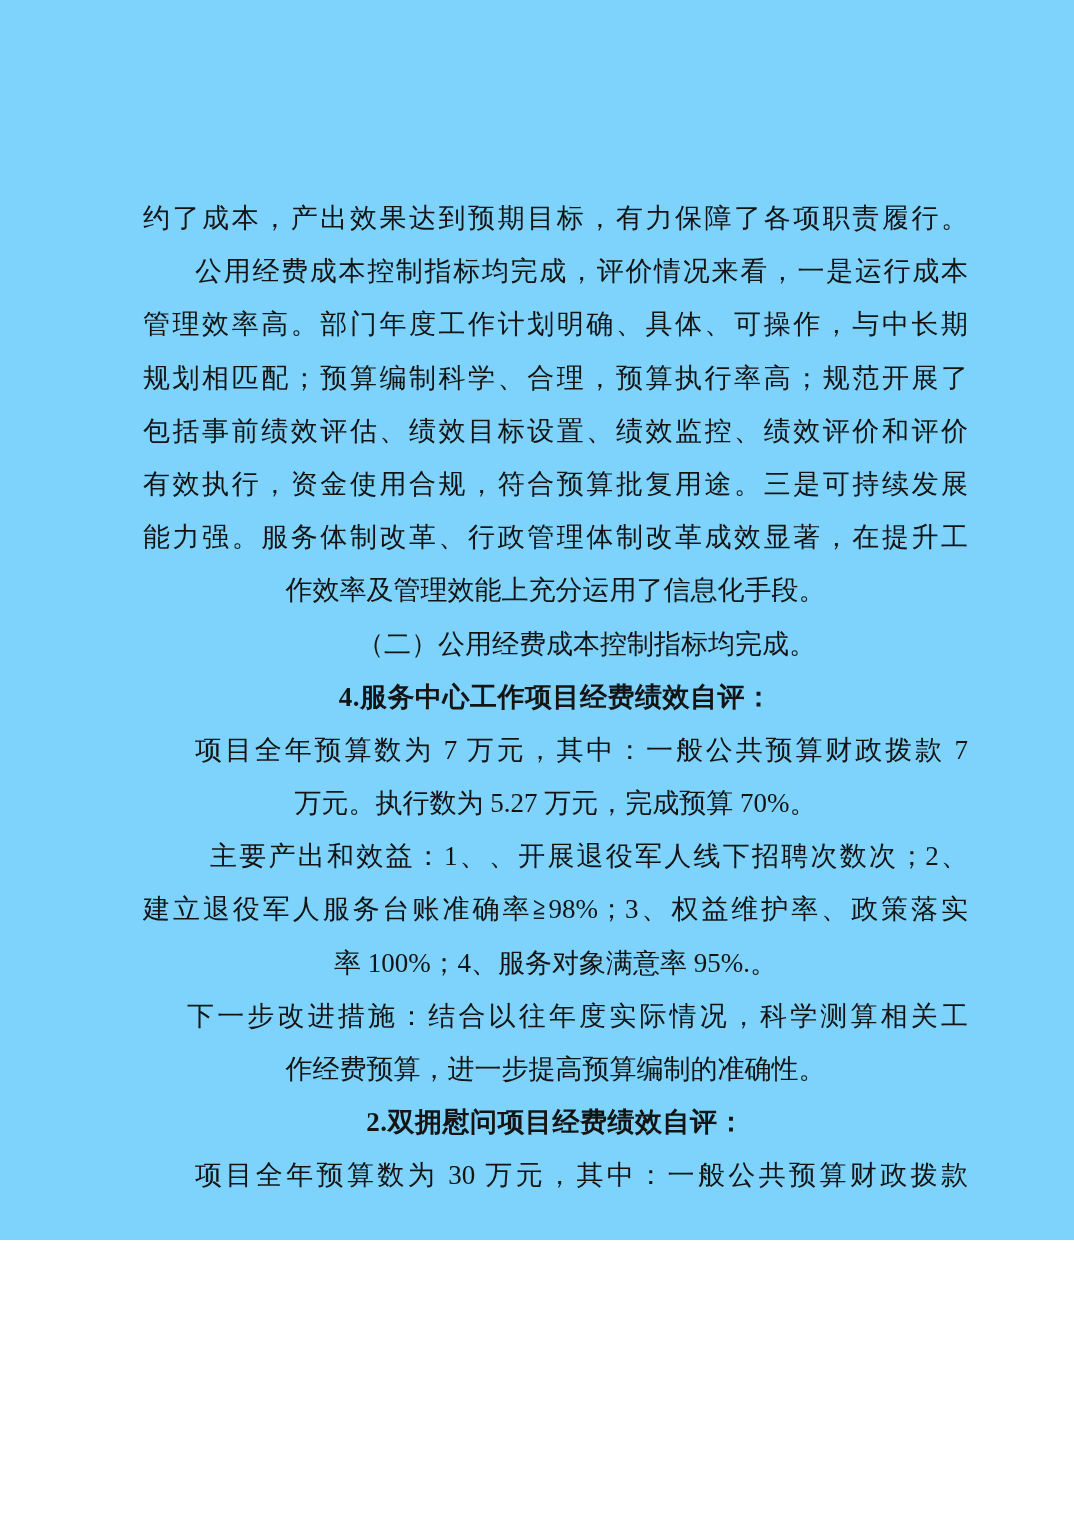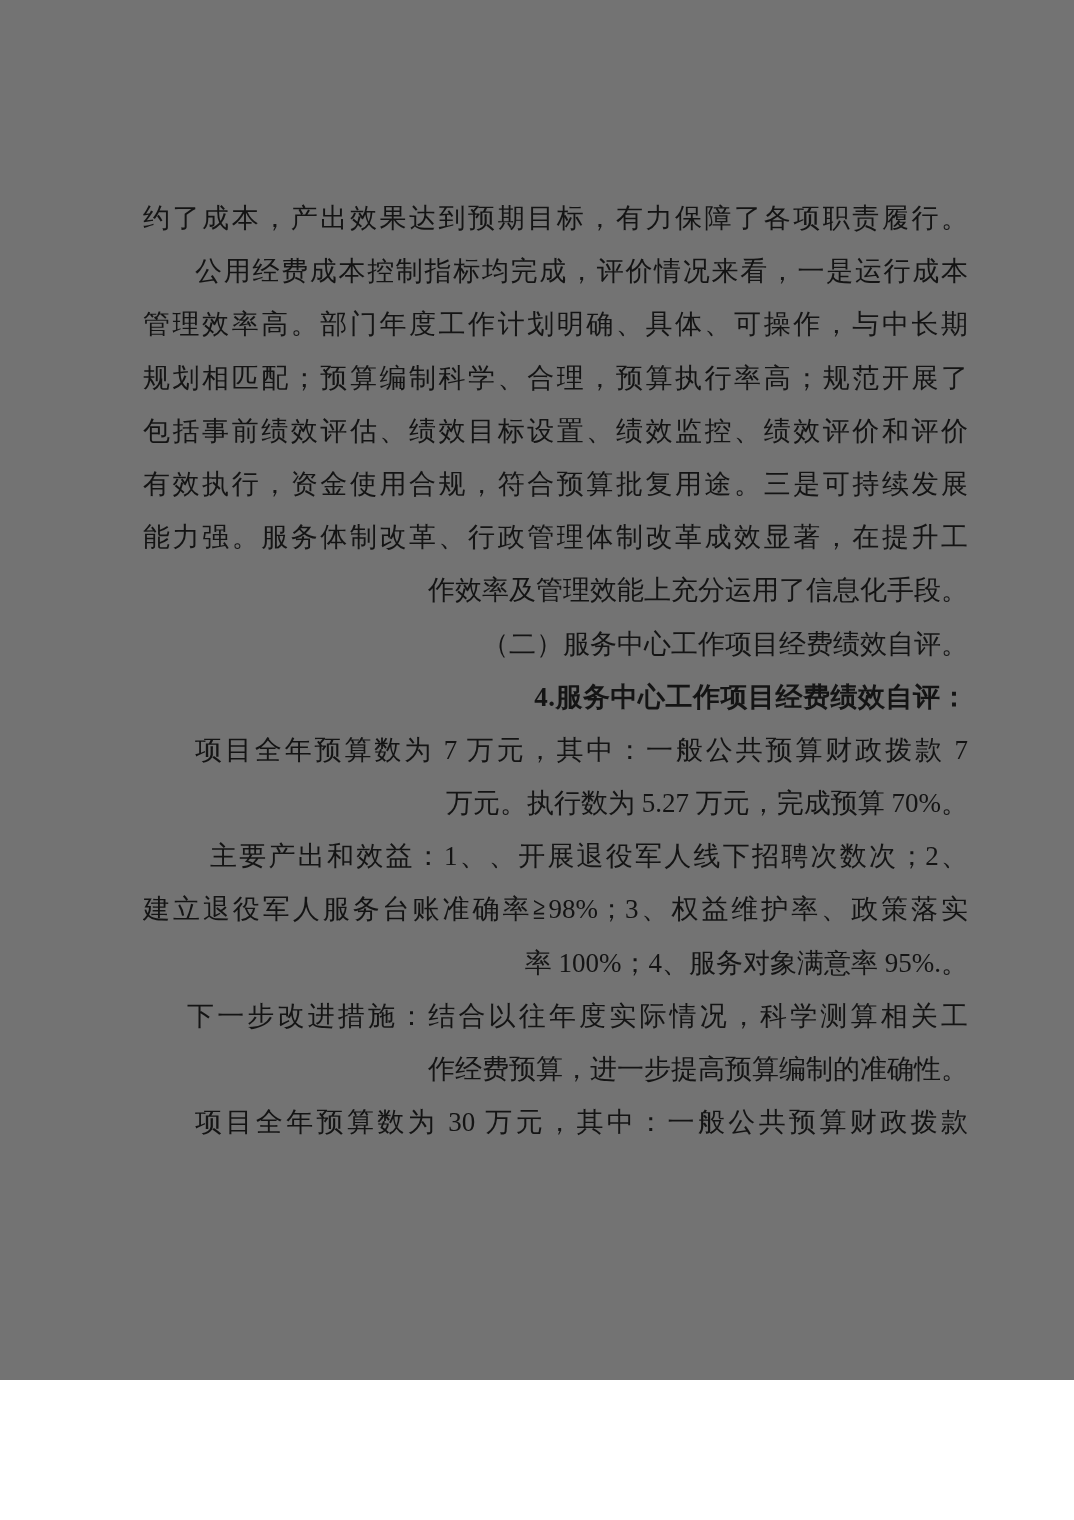--- a/index.html
+++ b/index.html
@@ -3,39 +3,39 @@
 <meta charset="utf-8">
 <style>
   html, body {
     margin: 0;
     padding: 0;
     background: #ffffff;
   }
   .page {
     position: relative;
     width: 1074px;
-    height: 1380px;
-    background: #737373;
+    height: 1240px;
+    background: #7dd3fc;
     font-family: "Liberation Serif", "DejaVu Serif", serif;
     color: #141414;
     overflow: hidden;
   }
   .doc-body {
     position: absolute;
     left: 143px;
     top: 192px;
     width: 825px;
   }
   .line {
     font-size: 27px;
     height: 53.2px;
     line-height: 53.2px;
     white-space: normal;
     overflow: hidden;
-    text-align: right;
+    text-align: center;
   }
   .line.j {
     text-align: justify;
     text-align-last: justify;
     text-justify: inter-character;
   }
   .line.bold {
     font-weight: bold;
     letter-spacing: 0.5px;
   }
@@ -56,25 +56,26 @@
 <div class="page">
   <div class="doc-body">
       <div class="line j">约了成本，产出效果达到预期目标，有力保障了各项职责履行。</div>
       <div class="line j" style="padding-left: 52px;">公用经费成本控制指标均完成，评价情况来看，一是运行成本</div>
       <div class="line j">管理效率高。部门年度工作计划明确、具体、可操作，与中长期</div>
       <div class="line j">规划相匹配；预算编制科学、合理，预算执行率高；规范开展了</div>
       <div class="line j">包括事前绩效评估、绩效目标设置、绩效监控、绩效评价和评价</div>
       <div class="line j">有效执行，资金使用合规，符合预算批复用途。三是可持续发展</div>
       <div class="line j">能力强。服务体制改革、行政管理体制改革成效显著，在提升工</div>
       <div class="line">作效率及管理效能上充分运用了信息化手段。</div>
-      <div class="line" style="padding-left: 62px;">（二）服务中心工作项目经费绩效自评。</div>
+      <div class="line" style="padding-left: 62px;">（二）公用经费成本控制指标均完成。</div>
       <div class="line bold">4.服务中心工作项目经费绩效自评：</div>
       <div class="line j" style="padding-left: 52px;">项目全年预算数为 7 万元，其中：一般公共预算财政拨款 7</div>
       <div class="line">万元。执行数为 5.27 万元，完成预算 70%。</div>
       <div class="line j" style="padding-left: 67px;">主要产出和效益：1、、开展退役军人线下招聘次数次；2、</div>
       <div class="line j">建立退役军人服务台账准确率≧98%；3、权益维护率、政策落实</div>
       <div class="line">率 100%；4、服务对象满意率 95%.。</div>
       <div class="line j" style="padding-left: 44px;">下一步改进措施：结合以往年度实际情况，科学测算相关工</div>
       <div class="line">作经费预算，进一步提高预算编制的准确性。</div>
+      <div class="line bold">2.双拥慰问项目经费绩效自评：</div>
       <div class="line j" style="padding-left: 52px;">项目全年预算数为 30 万元，其中：一般公共预算财政拨款</div>
     </div>
   <div class="page-num">26</div>
 </div>
 
 </body></html>

